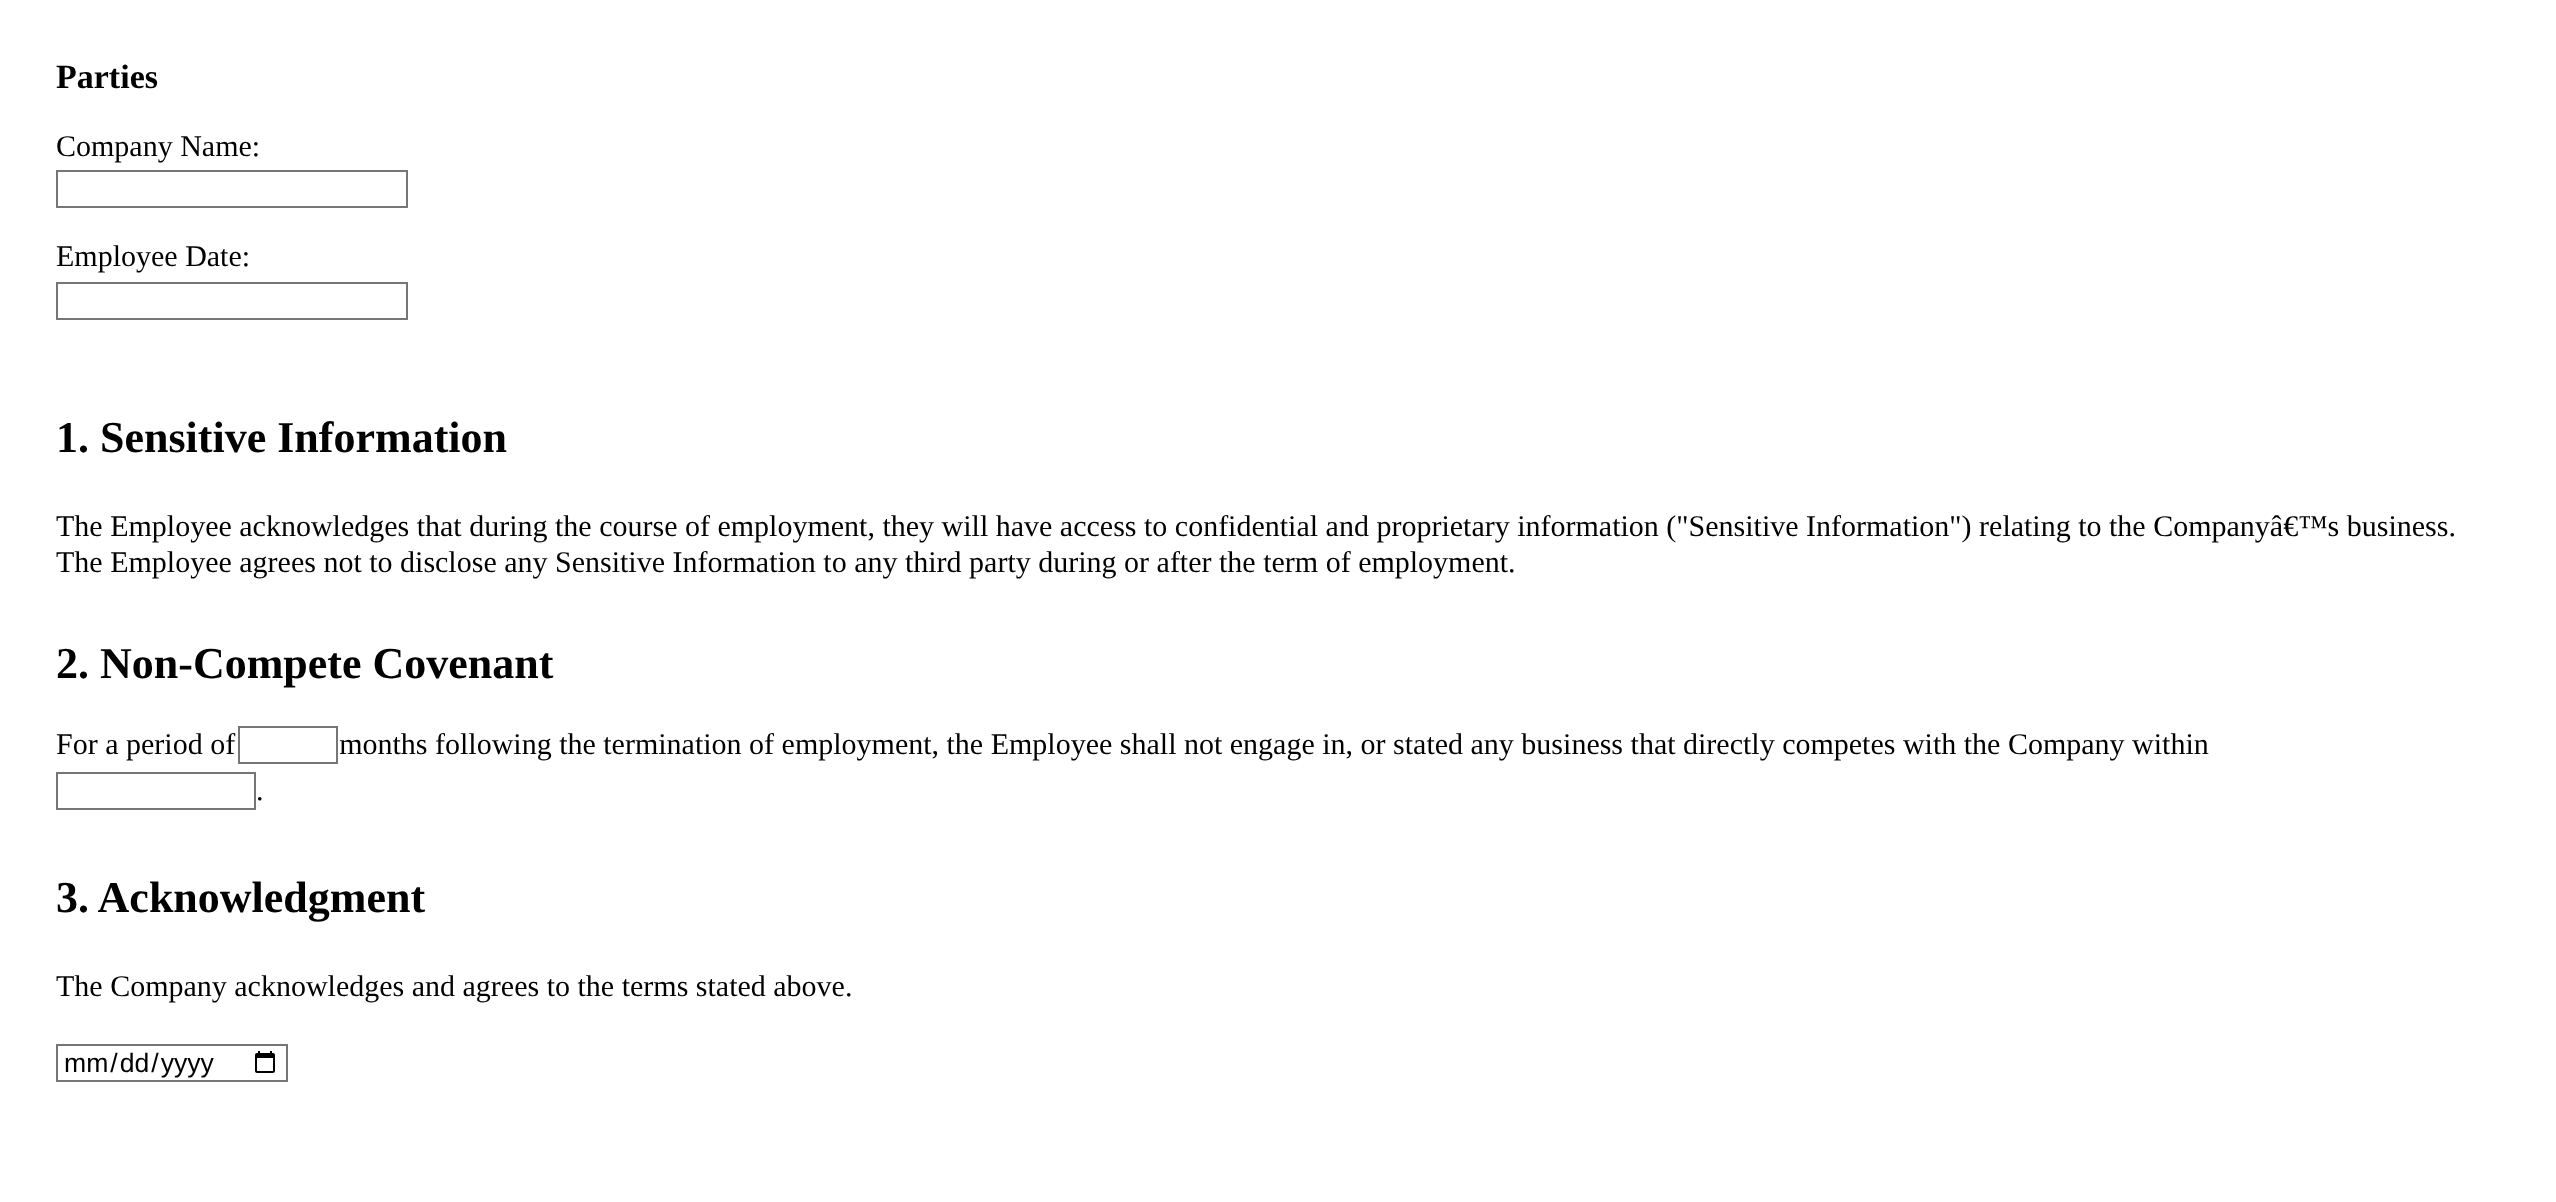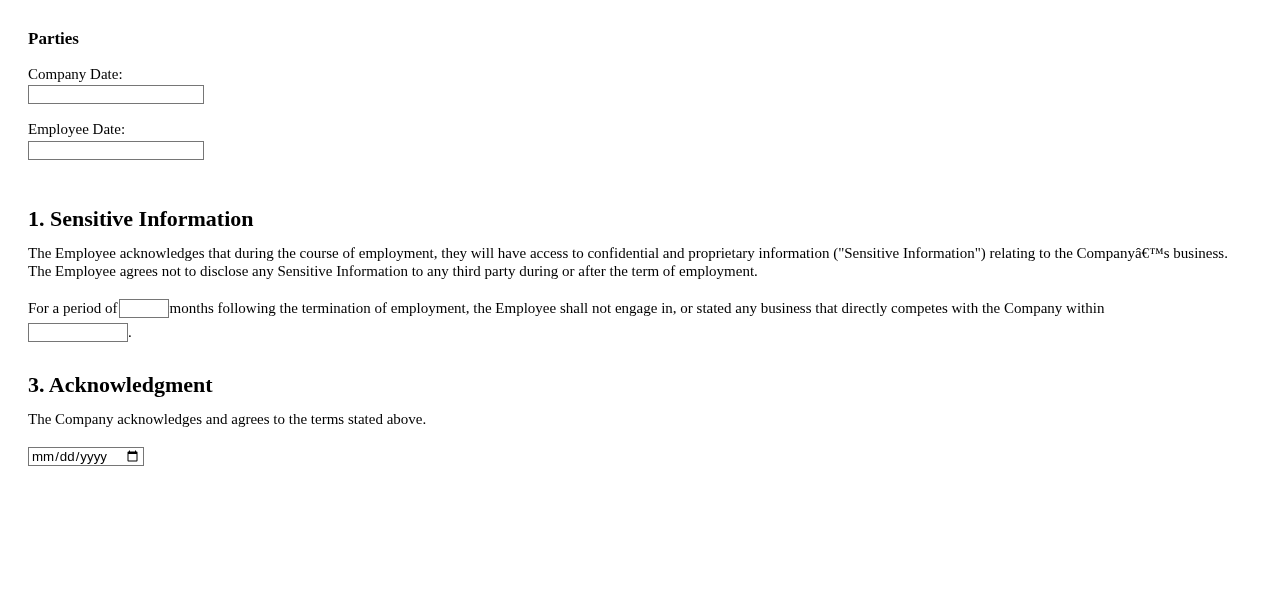--- a/index.html
+++ b/index.html
@@ -85,55 +85,56 @@
     width: 110px;
     height: 15px;
     padding: 1px 2px;
     border: 1px solid #767676;
     background: #ffffff;
     color: #000;
   }
   p.body-text {
     font-size: 15px;
     line-height: 1.2;
-    margin: 13px 0 0 0;
+    margin: 24px 0 0 0;
     max-width: 1222px;
   }
   p.clause {
     font-size: 15px;
     line-height: 1.55;
     margin: 17px 0 0 0;
     max-width: 1222px;
   }
   .spacer-lg { height: 18px; }
   .date-block { margin-top: 19px; }
 </style>
 </head>
 <body>
 
 <div class="page">
 
 
   <h2 class="section-title">Parties</h2>
 
   <div class="field-block">
-    <label class="field-label">Company Date:</label>
+    <label class="field-label">Company Name:</label>
     <input class="text-input" type="text" value="" style="">
   </div>
 
   <div class="field-block">
     <label class="field-label">Employee Date:</label>
     <input class="text-input" type="text" value="" style="">
   </div>
 
   <div class="spacer-lg"></div>
 
   <h2 class="numbered">1. Sensitive Information</h2>
   <p class="body-text">The Employee acknowledges that during the course of employment, they will have access to confidential and proprietary information ("Sensitive Information") relating to the Companyâ€™s business. The Employee agrees not to disclose any Sensitive Information to any third party during or after the term of employment.</p>
 
+  <h2 class="numbered">2. Non-Compete Covenant</h2>
   <p class="clause"><span>For a period of</span><input class="inline-num" type="text" value="" style=""><span>months following the termination of employment, the Employee shall not engage in, or stated any business that directly competes with the Company within</span><br><input class="area-input" type="text" value="" style=""><span>.</span></p>
 
   <h2 class="numbered">3. Acknowledgment</h2>
   <p class="body-text">The Company acknowledges and agrees to the terms stated above.</p>
 
   <div class="date-block">
     <input class="date-input" type="date" value="" style="">
   </div>
 
 </div>

